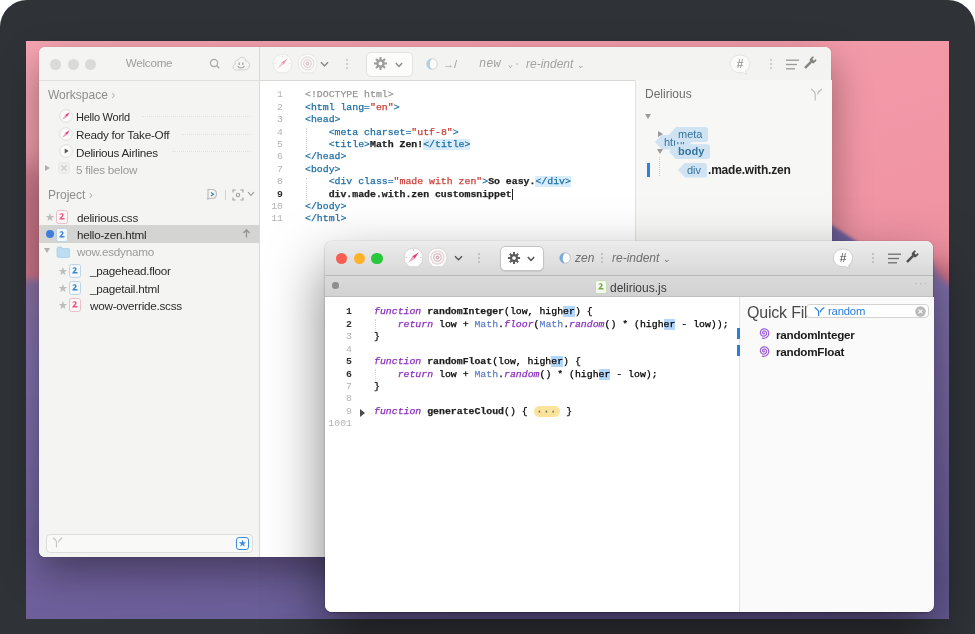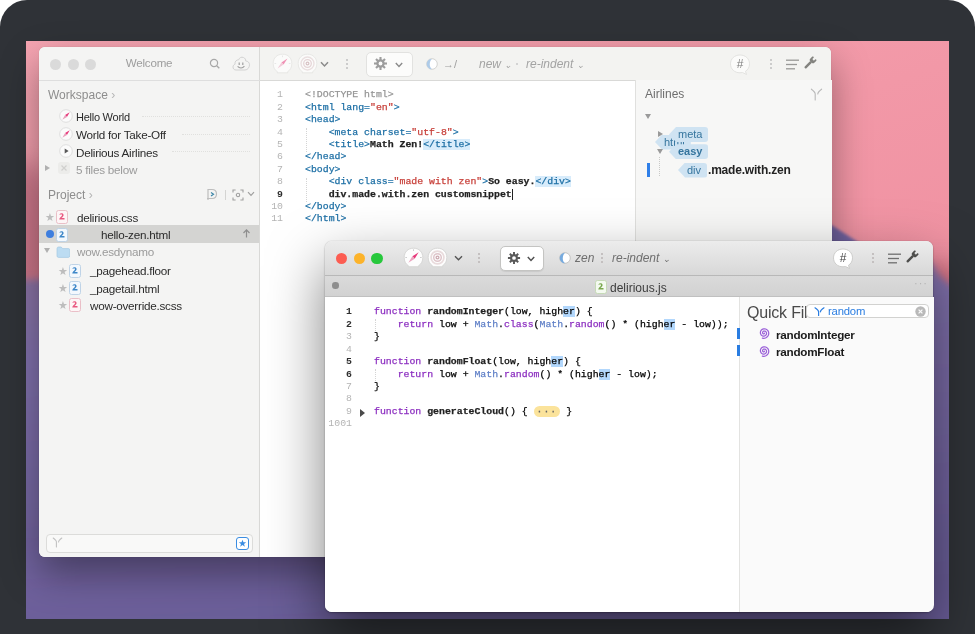--- a/index.html
+++ b/index.html
@@ -13,21 +13,21 @@
   .frontwin{left:325px;top:241px;width:608px;height:371px;border-radius:7px;
      background:#fff;box-shadow:0 24px 55px rgba(0,0,0,.5),0 1px 2px rgba(0,0,0,.25),0 0 1px rgba(0,0,0,.3);}
   .tl{border-radius:50%;}
   .ltxt{color:#8e8e8e;}
   .code{font-family:"Liberation Mono",monospace;font-size:9.85px;line-height:12.4px;white-space:pre;-webkit-text-stroke:0.25px currentColor;}
   .ln{font-family:"Liberation Mono",monospace;font-size:9.85px;line-height:12.4px;color:#b4b4b4;text-align:right;white-space:pre;}
   .b{font-weight:bold;color:#222;}
   .tag{color:#1d6fa5;}
   .str{color:#c8413b;}
   .gray{color:#969696;}
-  .kw{color:#8c2fc0;}
+  .kw{color:#8c2fc0;font-style:italic;}
   .mcls{color:#6282c8;}
   .hl{background:#b2d7fc;}
   .pill{position:absolute;height:15px;line-height:15px;font-size:11px;color:#35759e;
         background:#cfe3f2;padding:0 6px 0 9px;border-radius:3px;
         clip-path:polygon(0 50%,7px 0,100% 0,100% 100%,7px 100%);}
   .itl{font-style:italic;color:#8f8f8f;}
   svg{display:block;}
 </style>
 </head>
 <body>
@@ -106,21 +106,21 @@
     <div class="abs" style="left:103px;top:69px;width:108px;border-top:1.5px dotted #e0e0de;"></div>
     <div class="abs" style="left:20px;top:79.5px;">
         <svg width="14" height="14" viewBox="0 0 14 14">
           <circle cx="7" cy="7" r="6.3" fill="#fbfbfb" stroke="#d8d8d8" stroke-width="0.8"></circle>
           <g transform="rotate(45 7 7)">
             <path d="M7 1.8 L8.3 7 L5.7 7 Z" fill="#e73b7c"></path>
             <path d="M7 12.2 L8.3 7 L5.7 7 Z" fill="#e8a0bc"></path>
           </g>
         </svg>
       </div>
-    <div class="abs ltxt" style="left:37px;top:81px;font-size:11.7px;letter-spacing:-0.25px;color:#2b2b2b;">World for Take-Off</div>
+    <div class="abs ltxt" style="left:37px;top:81px;font-size:11.7px;letter-spacing:-0.25px;color:#2b2b2b;">Ready for Take-Off</div>
     <div class="abs" style="left:143px;top:86.7px;width:68px;border-top:1.5px dotted #e0e0de;"></div>
     <div class="abs" style="left:20px;top:97px;">
         <svg width="14" height="14" viewBox="0 0 14 14">
           <circle cx="7" cy="7" r="6.3" fill="#fbfbfb" stroke="#d8d8d8" stroke-width="0.8"></circle>
           <path d="M5.7 4.4 L9.6 7 L5.7 9.6 Z" fill="#5a5a5a"></path>
         </svg>
       </div>
     <div class="abs ltxt" style="left:37px;top:98.5px;font-size:11.7px;letter-spacing:-0.25px;color:#2b2b2b;">Delirious Airlines</div>
     <div class="abs" style="left:133px;top:104.2px;width:78px;border-top:1.5px dotted #e0e0de;"></div>
     <div class="abs" style="left:6px;top:118px;width:0;height:0;border-left:5px solid #b0b0b0;border-top:3.5px solid transparent;border-bottom:3.5px solid transparent;"></div>
@@ -165,21 +165,21 @@
     <div class="abs" style="left:38px;top:163.5px;font-size:11.7px;letter-spacing:-0.25px;color:#2b2b2b;">delirious.css</div>
 
     <div class="abs" style="left:0;top:178.2px;width:220px;height:18.3px;background:#d4d4d2;"></div>
     <div class="abs tl" style="left:7px;top:183px;width:8px;height:8px;background:#3e7ede;"></div>
     <div class="abs" style="left:17px;top:180.5px;">
         <svg width="12" height="14" viewBox="0 0 12 14">
           <rect x="0.5" y="0.5" width="11" height="13" rx="2" fill="#f3f8fd" stroke="#b9cfe4" stroke-width="0.9"></rect>
           <path d="M3.5 4.2 C4.5 2.8 7 3 7.5 4.6 C8 6 6.8 7 5.5 8 L8.5 8 L8.5 9.6 L3.3 9.6 C3.3 7.4 6.2 6.6 6 5 C5.9 4 4.4 4 3.9 5 Z" fill="#3e87c8"></path>
         </svg>
       </div>
-    <div class="abs" style="left:38px;top:181px;font-size:11.7px;letter-spacing:-0.25px;color:#2b2b2b;margin-left:24px;">hello-zen.html</div>
+    <div class="abs" style="left:38px;top:181px;font-size:11.7px;letter-spacing:-0.25px;color:#2b2b2b;">hello-zen.html</div>
     <div class="abs" style="left:202px;top:181px;">
         <svg width="11" height="11" viewBox="0 0 11 11">
           <path d="M5.5 9.5 L5.5 2.5 M2.5 5 L5.5 1.8 L8.5 5" fill="none" stroke="#8e8e8e" stroke-width="1.2"></path>
         </svg>
       </div>
 
     <div class="abs" style="left:5px;top:201px;width:0;height:0;border-top:5px solid #b0b0b0;border-left:3.5px solid transparent;border-right:3.5px solid transparent;"></div>
     <div class="abs" style="left:17px;top:199px;">
         <svg width="14" height="12" viewBox="0 0 14 12">
           <path d="M1 2.5 C1 1.7 1.6 1 2.4 1 L5.2 1 L6.6 2.6 L12.6 2.6 C13.3 2.6 13.8 3.2 13.8 3.9 L13.8 10 C13.8 10.8 13.2 11.4 12.4 11.4 L2.4 11.4 C1.6 11.4 1 10.8 1 10 Z" fill="#bcdcf2" stroke="#a5c8e2" stroke-width="0.7"></path>
@@ -278,21 +278,21 @@
           <path d="M0.8 1 L4 4.4 L7.2 1" fill="none" stroke="#8a8a8a" stroke-width="1.4"></path>
         </svg>
       </div>
     <div class="abs" style="left:387px;top:11px;">
         <svg width="12" height="12" viewBox="0 0 12 12">
           <circle cx="6" cy="6" r="5.3" fill="#fff" stroke="#c9c9c7" stroke-width="0.8"></circle>
           <path d="M6 0.7 A5.3 5.3 0 0 0 6 11.3 C3 9 3 3.5 6 0.7 Z" fill="#aecbe8"></path>
         </svg>
       </div>
     <div class="abs" style="left:404px;top:11px;color:#a0a0a0;font-size:11px;">→/</div>
-    <div class="abs itl" style="left:440px;top:10px;font-size:12px;color:#a3a3a3;">new <span style="font-size:9px;">⌄</span></div>
+    <div class="abs itl" style="left:440px;top:10px;font-size:12px;color:#a3a3a3;font-family:Liberation Mono, monospace;">new <span style="font-size:9px;">⌄</span></div>
     <div class="abs" style="left:477px;top:16px;width:2px;height:2px;background:#c8c8c8;border-radius:50%;"></div>
     <div class="abs itl" style="left:487px;top:10px;font-size:12px;color:#a3a3a3;">re-indent <span style="font-size:9px;">⌄</span></div>
     <div class="abs" style="left:687px;top:6.5px;">
         <svg width="28" height="23" viewBox="0 0 28 23">
           <path d="M14 1 C19.5 1 23.5 4.8 23.5 9.8 C23.5 13.2 22 15.8 19.5 17.2 L20.5 20.5 L16.5 18.5 C15.7 18.7 14.9 18.8 14 18.8 C8.5 18.8 4.5 15 4.5 9.9 C4.5 4.8 8.5 1 14 1 Z" fill="#fbfbfa" stroke="#e0e0de" stroke-width="0.9"></path>
           <text x="14" y="14" font-size="12" fill="#7d7d7d" text-anchor="middle" font-family="Liberation Sans">#</text>
         </svg>
       </div>
     <div class="abs" style="left:731px;top:11px;width:2px;height:12px;background-image:radial-gradient(circle,#cccccc 40%,transparent 45%);background-size:2px 4px;"></div>
     <div class="abs" style="left:747px;top:11.5px;">
@@ -334,33 +334,33 @@
 <span class="tag">&lt;body&gt;</span>
 <span class="tag">    &lt;div class=</span><span class="str">"made with zen"</span><span class="tag">&gt;</span><span class="b">So easy.</span><span class="tag" style="background:#d8ecfb;">&lt;/div&gt;</span>
 <span class="b">    div.made.with.zen customsnippet</span><span style="border-left:1px solid #222;margin-left:0px;"> </span>
 <span class="tag">&lt;/body&gt;</span>
 <span class="tag">&lt;/html&gt;</span></div>
 
   <div class="abs" style="left:267px;top:81px;width:1px;height:24px;border-left:1px dotted #d4d4d4;"></div>
   <div class="abs" style="left:267px;top:131px;width:1px;height:24px;border-left:1px dotted #d4d4d4;"></div>
 
   <div class="abs" style="left:596px;top:33px;width:196px;height:477px;background:#f7f7f6;border-left:1px solid #e0e0de;"></div>
-  <div class="abs" style="left:606px;top:40px;font-size:12px;color:#6e6e6e;">Airlines</div>
+  <div class="abs" style="left:606px;top:40px;font-size:12px;color:#6e6e6e;">Delirious</div>
   <div class="abs" style="left:771px;top:41px;">
       <svg width="13" height="13" viewBox="0 0 13 13">
         <path d="M1.4 1.2 C3.3 2.6 5.2 4.2 5.2 6 L5.2 12 M11.6 1.2 C9.7 2.6 7.8 4.2 7.8 6" fill="none" stroke="#b9b9b9" stroke-width="1.1" stroke-linecap="round"></path>
       </svg>
     </div>
   <div id="nav-tree">
     <div class="abs" style="left:606px;top:67px;width:0;height:0;border-top:5px solid #9a9a9a;border-left:3.5px solid transparent;border-right:3.5px solid transparent;"></div>
     <div class="abs pill" style="left:616px;top:62.5px;font-weight:normal;margin-top:25px;">html</div>
     <div class="abs" style="left:619px;top:83.5px;width:0;height:0;border-left:5px solid #9a9a9a;border-top:3.5px solid transparent;border-bottom:3.5px solid transparent;"></div>
     <div class="abs pill" style="left:630px;top:80px;">meta</div>
     <div class="abs" style="left:618px;top:102px;width:0;height:0;border-top:5px solid #9a9a9a;border-left:3.5px solid transparent;border-right:3.5px solid transparent;"></div>
-    <div class="abs pill" style="left:630px;top:97.3px;font-weight:bold;">easy</div>
+    <div class="abs pill" style="left:630px;top:97.3px;font-weight:bold;">body</div>
     <div class="abs" style="left:608px;top:116px;width:2.5px;height:14px;background:#2f7fe8;"></div>
     <div class="abs" style="left:620px;top:110px;width:1px;height:19px;border-left:1px dotted #c9c9c7;"></div>
     <div class="abs pill" style="left:639px;top:115.5px;">div</div>
     <div class="abs" style="left:669px;top:116px;font-size:12px;font-weight:bold;color:#222;letter-spacing:-0.2px;">.made.with.zen</div>
   </div>
 </div>
 
 <div class="abs frontwin">
   <div class="abs" style="left:0;top:0;width:608px;height:34px;background:linear-gradient(#ececec,#d8d8d8);border-bottom:1px solid #b8b8b8;border-radius:7px 7px 0 0;"></div>
   <div class="abs" style="left:0;top:35px;width:608px;height:20px;background:linear-gradient(#dadada,#d2d2d2);border-bottom:1px solid #c0c0c0;"></div>
@@ -471,21 +471,21 @@
 3
 4
 <span style="color:#2e2e2e;font-weight:bold;">5
 6</span>
 7
 8
 9
 1001</div>
   <div class="abs" style="left:35px;top:168px;width:0;height:0;border-left:5.5px solid #4a4a4a;border-top:4px solid transparent;border-bottom:4px solid transparent;"></div>
   <div class="abs code" style="left:49px;top:65.3px;line-height:12.45px;" id="front-code"><span class="kw">function</span> <span class="b">randomInteger</span>(low, high<span class="hl">er</span>) {
-    <span class="kw">return</span> low + <span class="mcls">Math</span>.<span class="kw">class</span>(<span class="mcls">Math</span>.<span class="kw">random</span>() * (high<span class="hl">er</span> - low));
+    <span class="kw">return</span> low + <span class="mcls">Math</span>.<span class="kw">floor</span>(<span class="mcls">Math</span>.<span class="kw">random</span>() * (high<span class="hl">er</span> - low));
 }
 &nbsp;
 <span class="kw">function</span> <span class="b">randomFloat</span>(low, high<span class="hl">er</span>) {
     <span class="kw">return</span> low + <span class="mcls">Math</span>.<span class="kw">random</span>() * (high<span class="hl">er</span> - low);
 }
 &nbsp;
 <span class="kw">function</span> <span class="b">generateCloud</span>() { <span style="background:#fbe39b;border-radius:7px;padding:0 3px;color:#666;letter-spacing:1px;">···</span> }</div>
   <div class="abs" style="left:50px;top:78px;width:1px;height:12px;border-left:1px dotted #d4d4d4;"></div>
   <div class="abs" style="left:50px;top:128px;width:1px;height:12px;border-left:1px dotted #d4d4d4;"></div>
 

